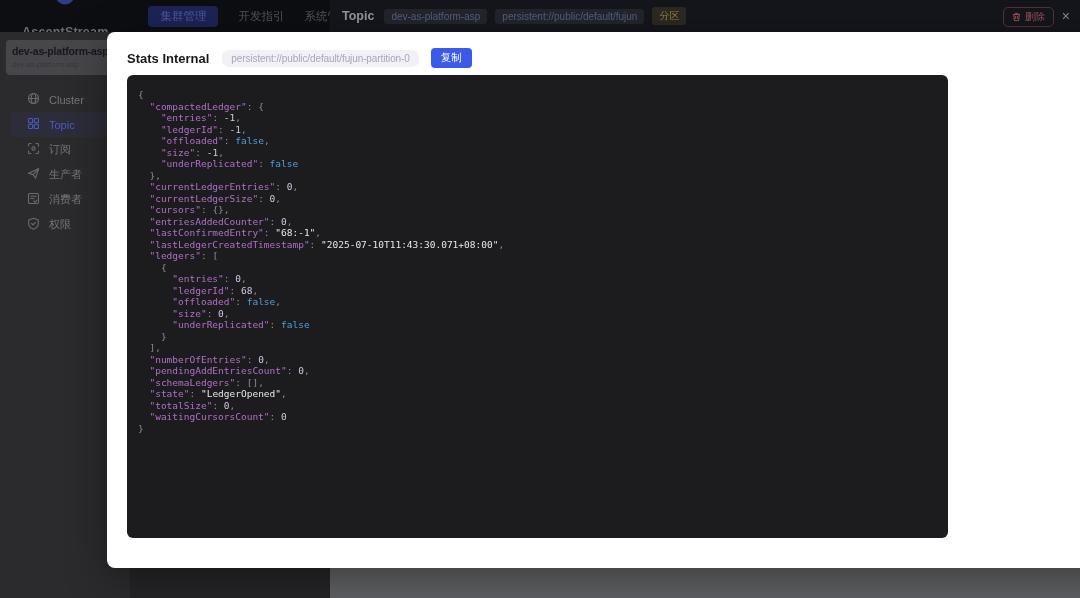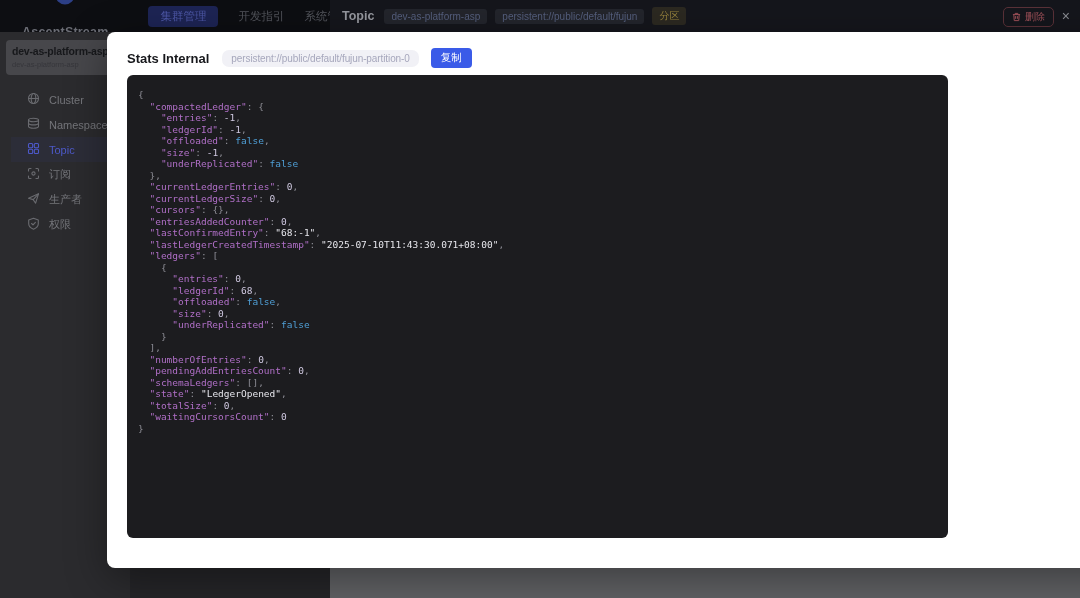--- a/index.html
+++ b/index.html
@@ -112,28 +112,20 @@
     </div>
     <div class="menu" id="side-menu">
         <div class="menu-item">
           <span><svg viewBox="0 0 13 13">
               <circle cx="6.5" cy="6.5" r="5"></circle>
               <ellipse cx="6.5" cy="6.5" rx="2.3" ry="5"></ellipse>
               <line x1="1.5" y1="6.5" x2="11.5" y2="6.5"></line>
             </svg></span>
           <span>Cluster</span>
         </div>
-        <div class="menu-item">
-          <span><svg viewBox="0 0 13 13">
-              <ellipse cx="6.5" cy="3" rx="5" ry="1.7"></ellipse>
-              <path d="M1.5 3 v6.5 a5 1.7 0 0 0 10 0 V3"></path>
-              <path d="M1.5 6.2 a5 1.7 0 0 0 10 0"></path>
-            </svg></span>
-          <span>Namespace</span>
-        </div>
         <div class="menu-item active">
           <span><svg viewBox="0 0 13 13">
               <rect x="1.5" y="1.5" width="4.2" height="4.2" rx="1"></rect>
               <rect x="7.3" y="1.5" width="4.2" height="4.2" rx="1"></rect>
               <rect x="1.5" y="7.3" width="4.2" height="4.2" rx="1"></rect>
               <rect x="7.3" y="7.3" width="4.2" height="4.2" rx="1"></rect>
             </svg></span>
           <span>Topic</span>
         </div>
         <div class="menu-item">
@@ -145,20 +137,29 @@
               <circle cx="6.5" cy="6.5" r="1.6"></circle>
             </svg></span>
           <span>订阅</span>
         </div>
         <div class="menu-item">
           <span><svg viewBox="0 0 13 13">
               <path d="M1.5 6.3 L11.5 1.8 L8.6 11.2 L6.2 7.6 Z"></path>
               <line x1="6.2" y1="7.6" x2="11.5" y2="1.8"></line>
             </svg></span>
           <span>生产者</span>
+        </div>
+        <div class="menu-item">
+          <span><svg viewBox="0 0 13 13">
+              <rect x="1.5" y="1.5" width="10" height="10" rx="1.2"></rect>
+              <line x1="3.8" y1="4.3" x2="9.2" y2="4.3"></line>
+              <line x1="3.8" y1="6.5" x2="7" y2="6.5"></line>
+              <path d="M6.8 9 l1.2 1.2 L10 8.2"></path>
+            </svg></span>
+          <span>消费者</span>
         </div>
         <div class="menu-item">
           <span><svg viewBox="0 0 13 13">
               <path d="M6.5 1.3 L11.3 3 V6.8 c0 2.8-2.1 4.4-4.8 5.4 C3.8 11.2 1.7 9.6 1.7 6.8 V3 Z"></path>
               <path d="M4.6 6.5 l1.4 1.4 2.4-2.6"></path>
             </svg></span>
           <span>权限</span>
         </div>
       </div>
   </div>

